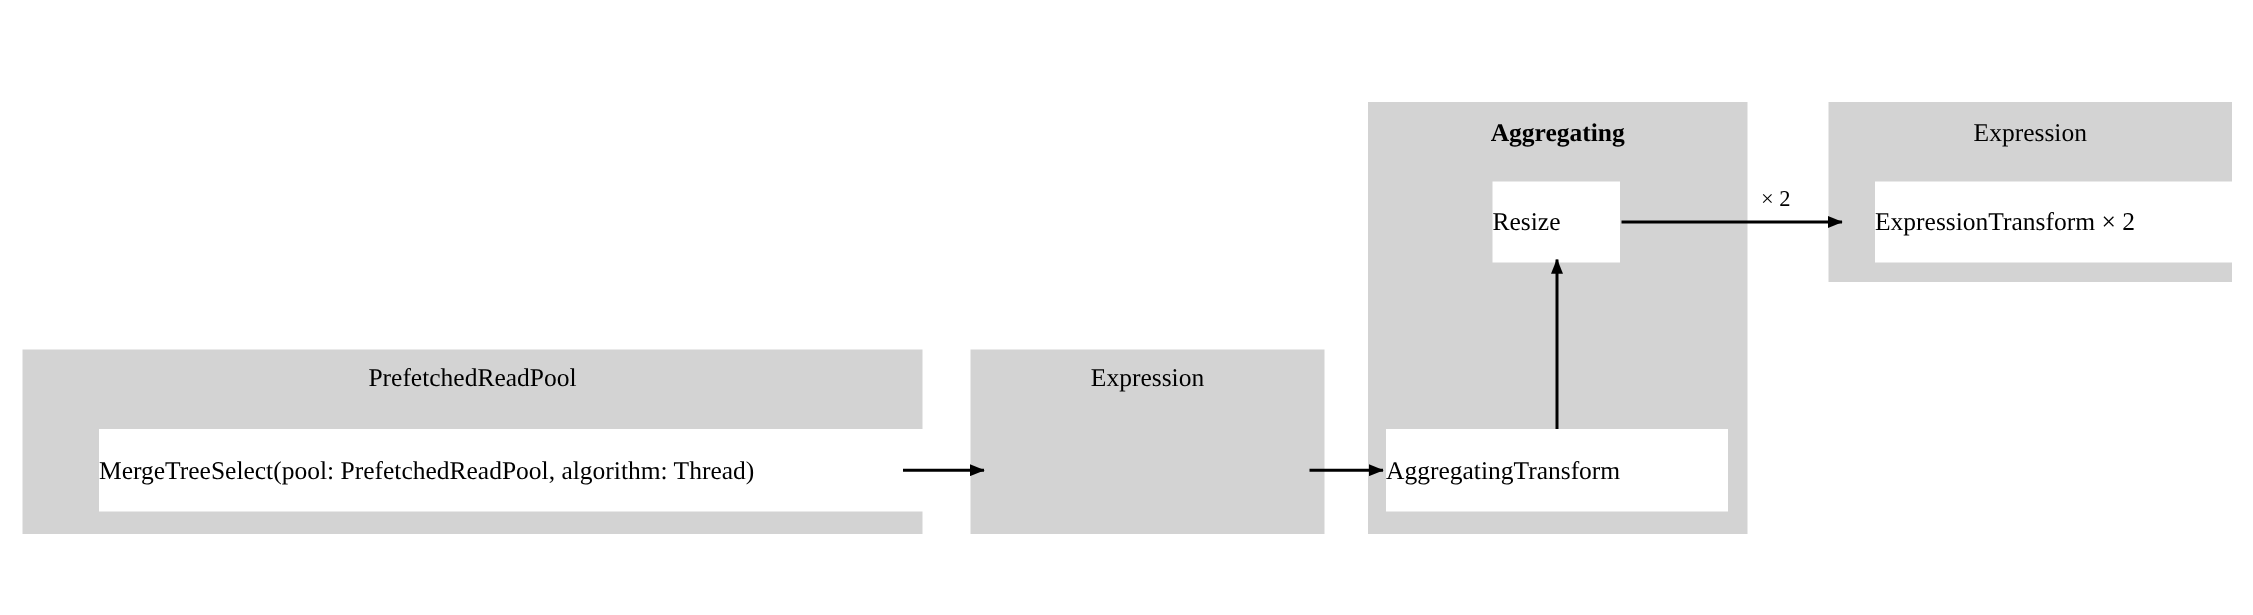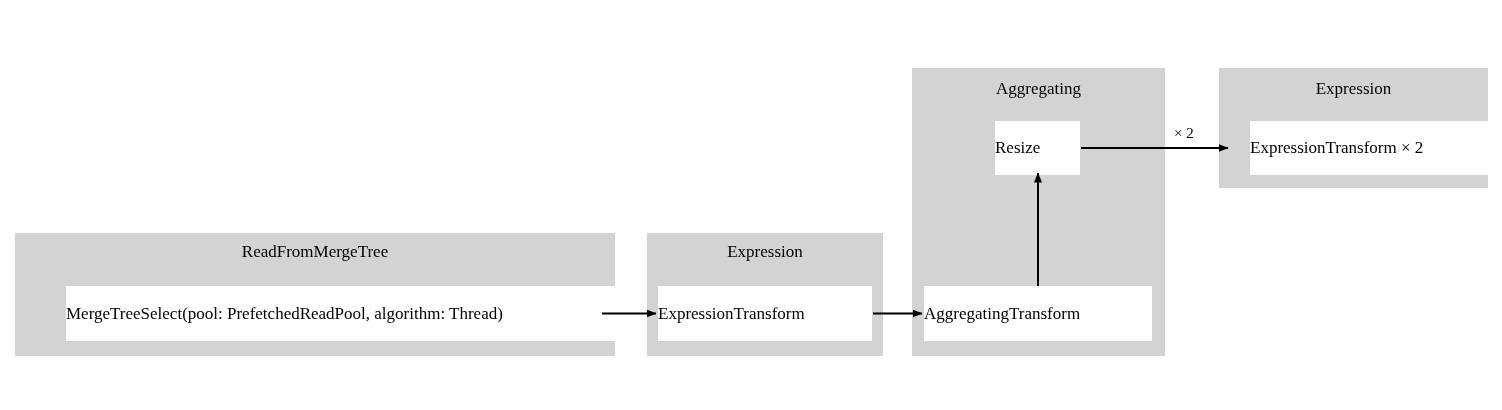--- a/index.html
+++ b/index.html
@@ -57,35 +57,32 @@
     overflow: visible;
     pointer-events: none;
   }
 </style>
 </head>
 <body>
 
 <div id="canvas">
 
   <div class="cluster" style="left:15px; top:233px; width:600px; height:123px;">
-    <div class="cluster-title" style="top:10px;">ReadFromMergeTree</div>
+    <div class="cluster-title" style="top:10px;">PrefetchedReadPool</div>
   </div>
   <div class="node center" style="left:22px; top:286px; width:579px; height:55px;margin-left:44px;">
     <span>MergeTreeSelect(pool: PrefetchedReadPool, algorithm: Thread)</span>
   </div>
 
   <div class="cluster" style="left:647px; top:233px; width:236px; height:123px;">
     <div class="cluster-title" style="top:10px;">Expression</div>
   </div>
-  <div class="node center" style="left:658px; top:286px; width:214px; height:55px;">
-    <span>ExpressionTransform</span>
-  </div>
 
   <div class="cluster" style="left:912px; top:68px; width:253px; height:288px;">
-    <div class="cluster-title" style="top:12px;">Aggregating</div>
+    <div class="cluster-title" style="top:12px;font-weight:bold;">Aggregating</div>
   </div>
   <div class="node center" style="left:995px; top:121px; width:85px; height:54px;">
     <span>Resize</span>
   </div>
   <div class="node center" style="left:924px; top:286px; width:228px; height:55px;font-family:Liberation Serif, serif;">
     <span>AggregatingTransform</span>
   </div>
 
   <div class="cluster" style="left:1219px; top:68px; width:269px; height:120px;">
     <div class="cluster-title" style="top:12px;">Expression</div>

